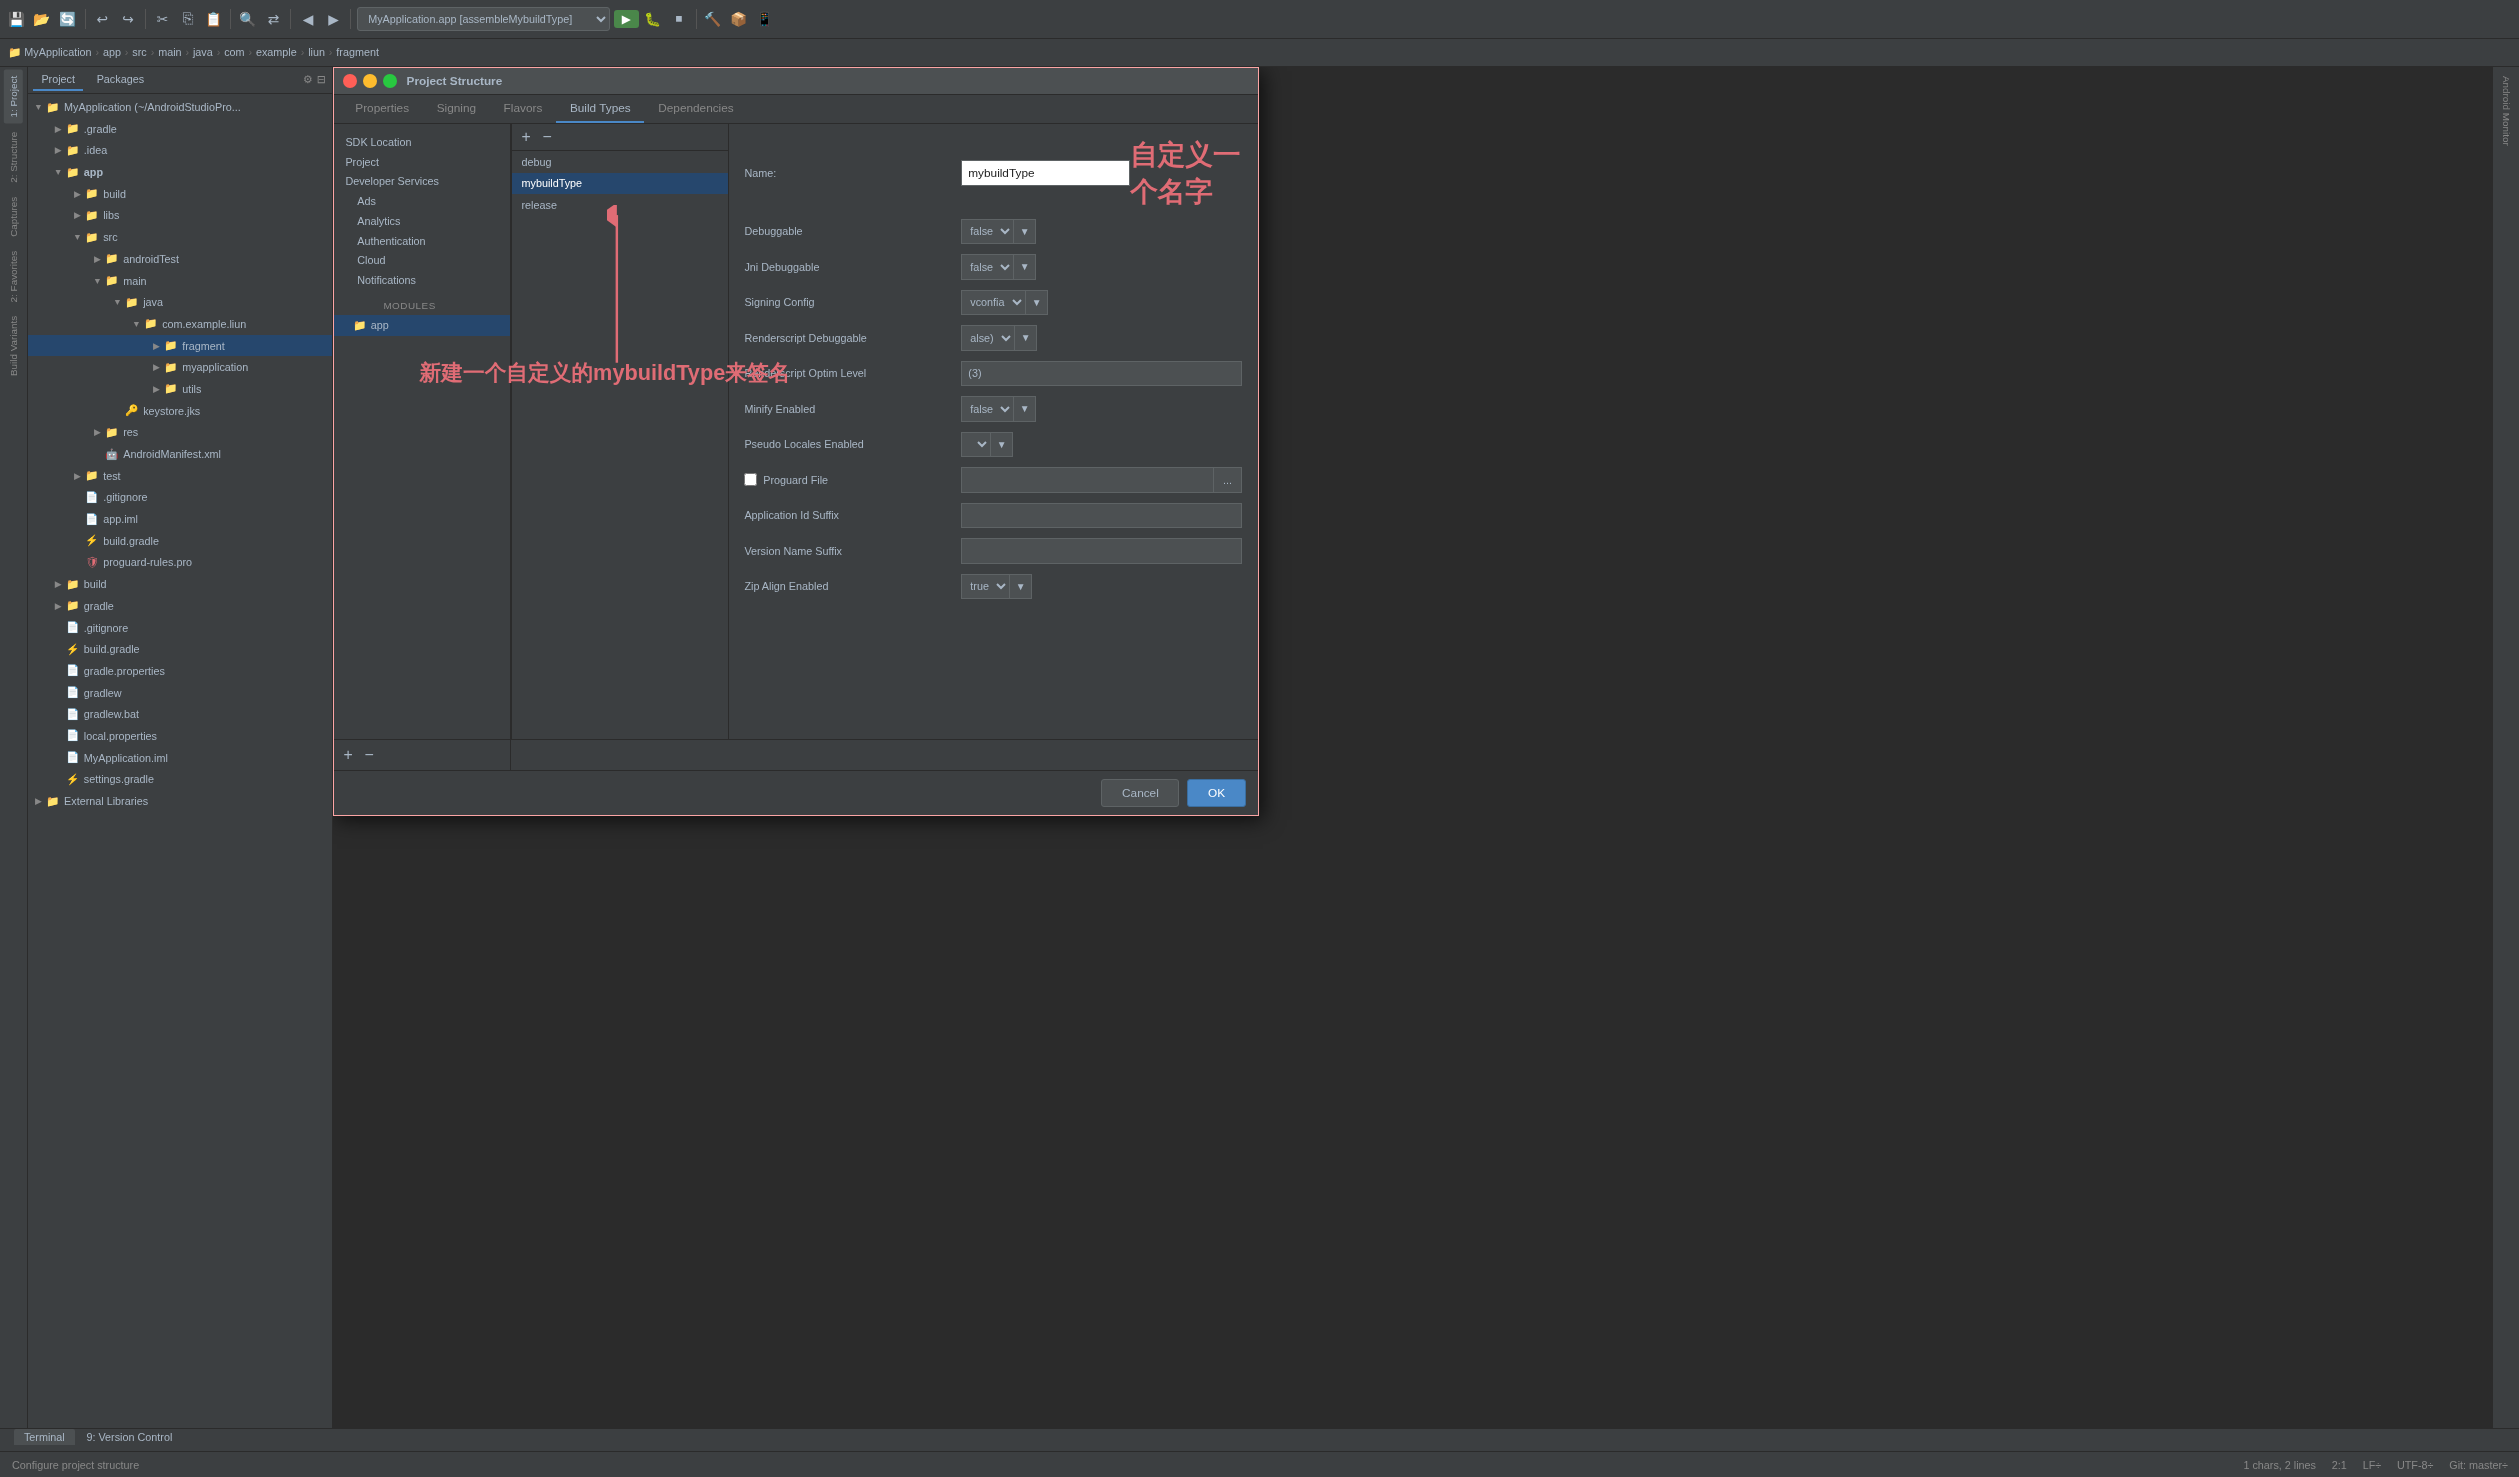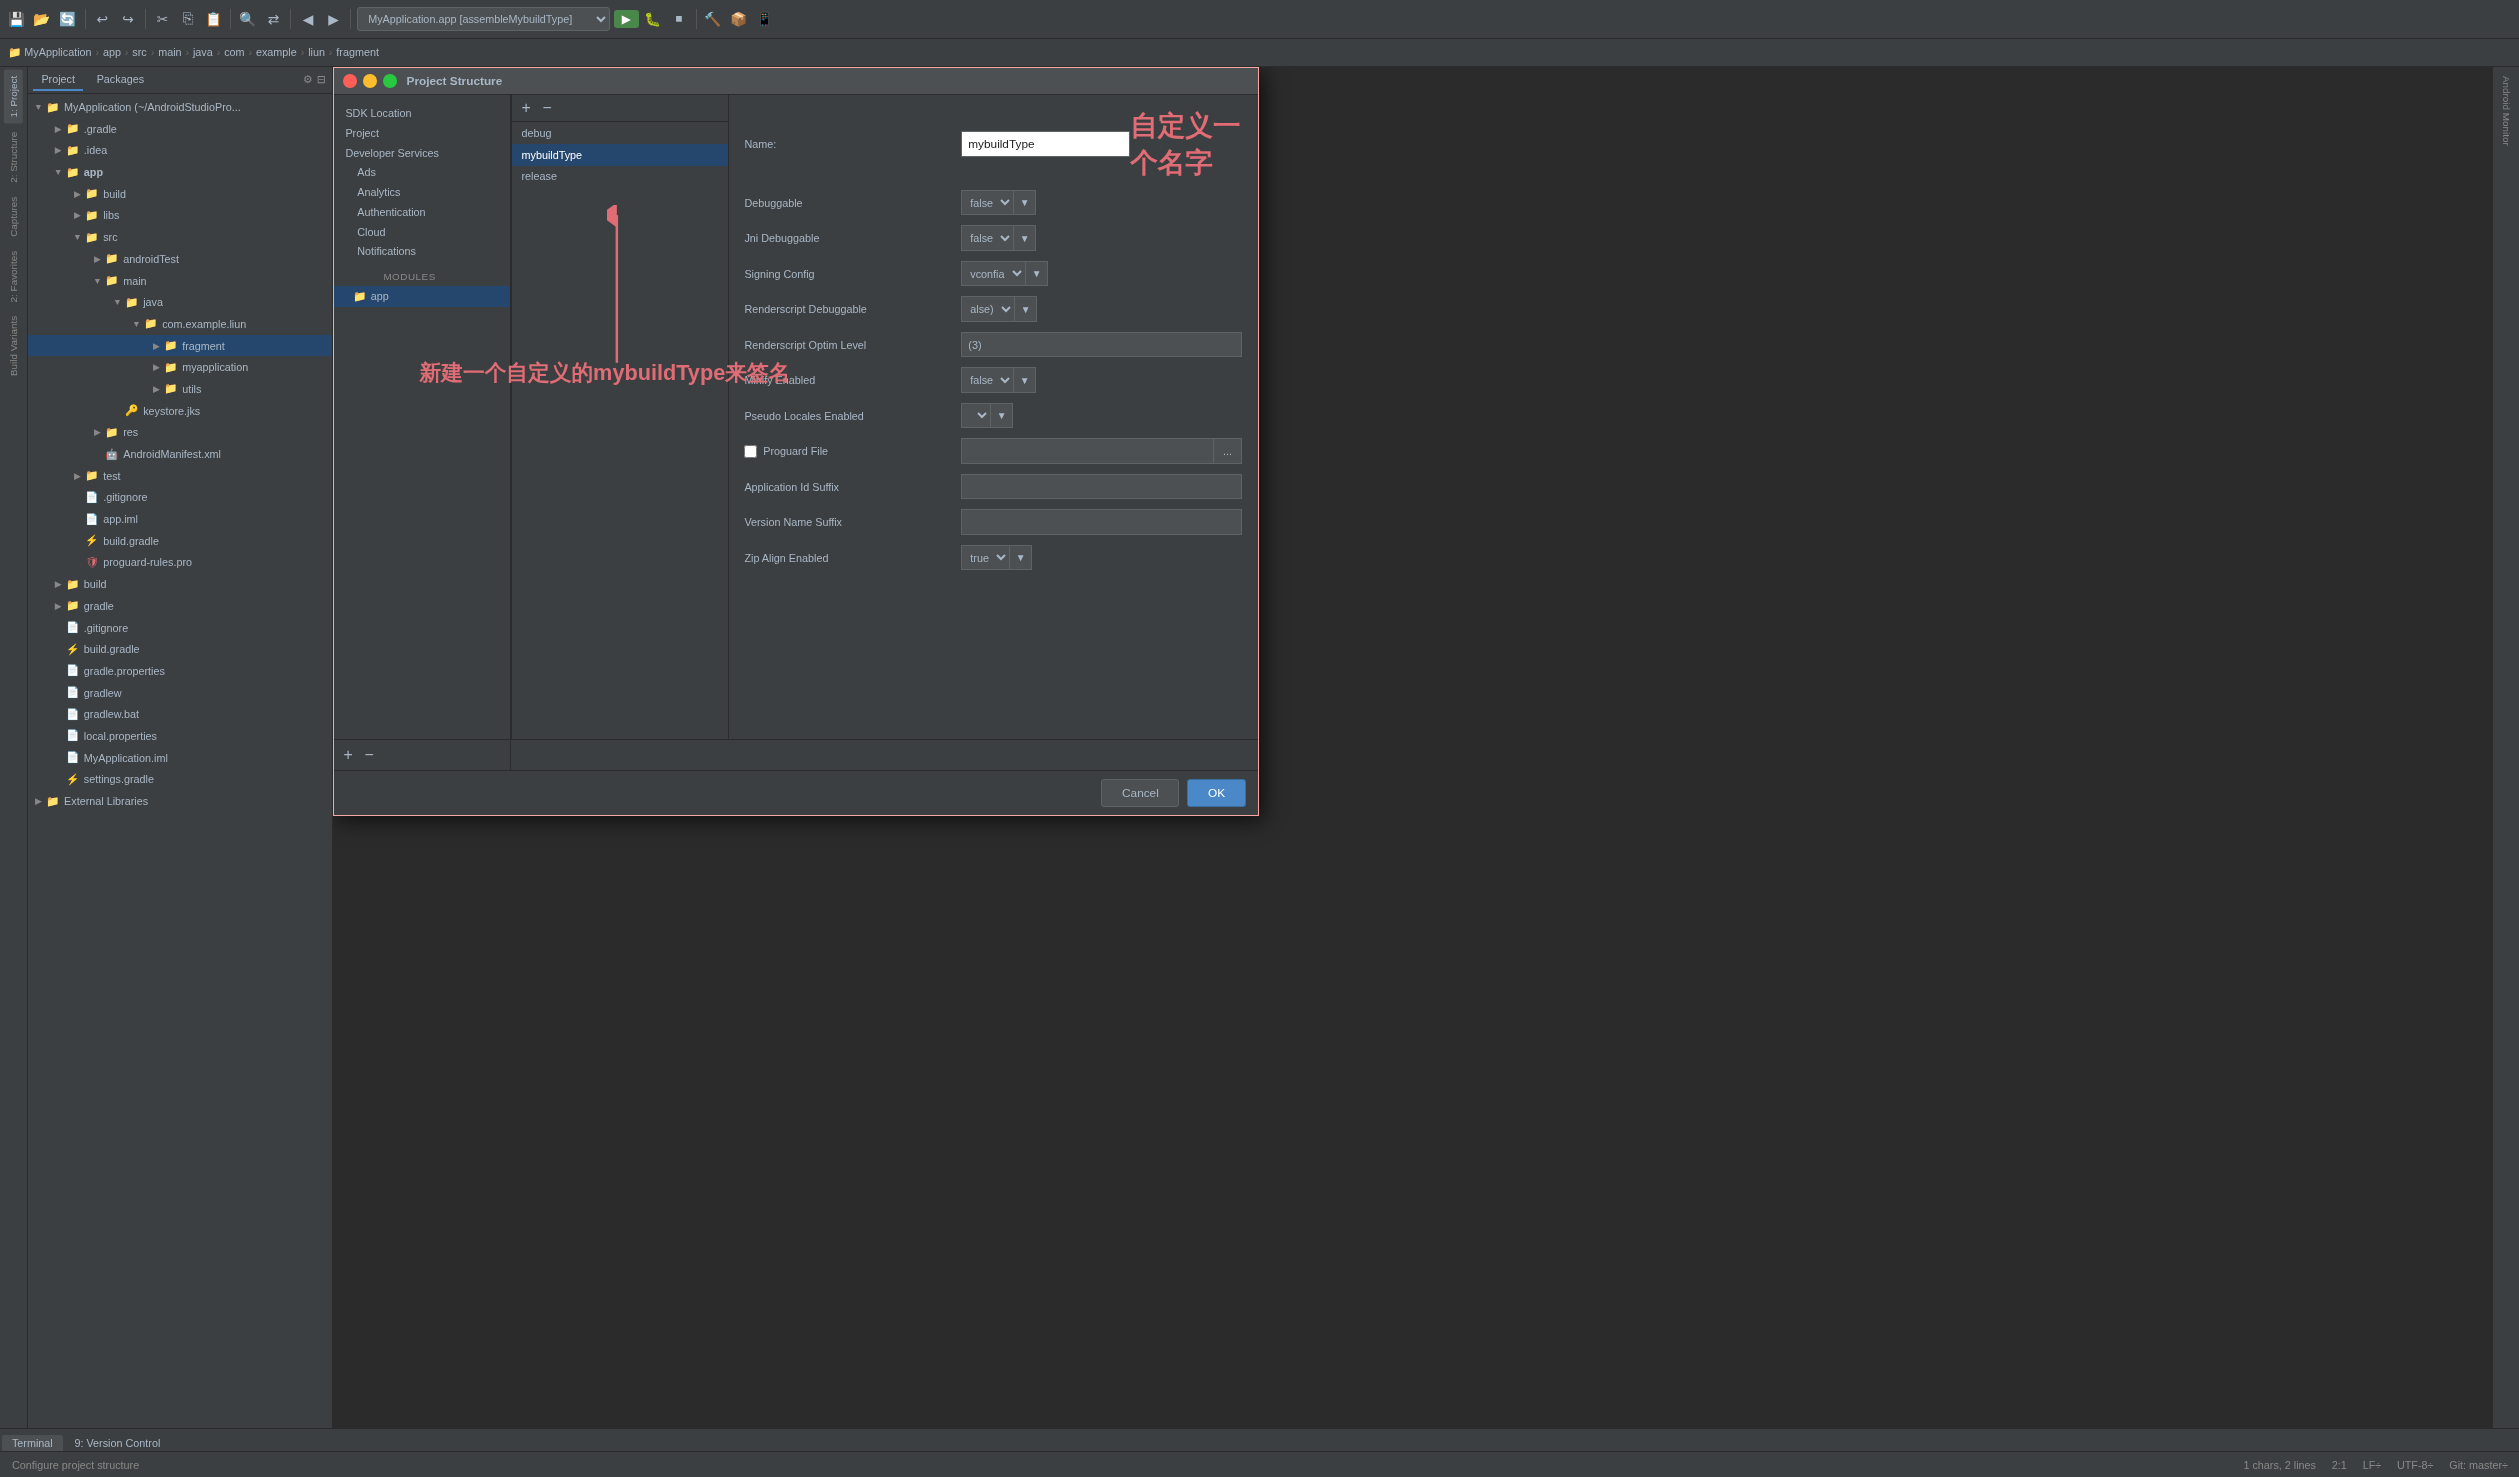--- a/index.html
+++ b/index.html
@@ -685,20 +685,27 @@
 
       <div class="dialog-titlebar">
         <div class="dialog-traffic-lights">
           <div class="traffic-light tl-red"></div>
           <div class="traffic-light tl-yellow"></div>
           <div class="traffic-light tl-green"></div>
         </div>
         <span>Project Structure</span>
       </div>
 
+      <div class="dialog-tabs">
+        <div class="dialog-tab">Properties</div>
+        <div class="dialog-tab">Signing</div>
+        <div class="dialog-tab">Flavors</div>
+        <div class="dialog-tab active">Build Types</div>
+        <div class="dialog-tab">Dependencies</div>
+      </div>
 
       <div class="dialog-body" style="flex:1; min-height:0;">
 
         <div class="dialog-sidebar">
           <div class="sidebar-category">SDK Location</div>
           <div class="sidebar-category">Project</div>
           <div class="sidebar-category">Developer Services</div>
           <div class="sidebar-category" style="padding-left:23.6px;">Ads</div>
           <div class="sidebar-category" style="padding-left:23.6px;">Analytics</div>
           <div class="sidebar-category" style="padding-left:23.6px;">Authentication</div>
@@ -872,17 +879,17 @@
 
 <div class="status-bar">
   <span>Configure project structure</span>
   <span style="margin-left:auto;">1 chars, 2 lines</span>
   <span>2:1</span>
   <span>LF÷</span>
   <span>UTF-8÷</span>
   <span>Git: master÷</span>
 </div>
 
-<div style="position:fixed; bottom:25.6px; left:0; width:2520px; height:23.6px; background:#3c3f41; border-top:1px solid #2b2b2b; display:flex; align-items:flex-end; padding:0 2px; gap:2px;">
+<div style="position:fixed; bottom:25.6px; left:0; width:2520px; height:23.6px; background:#3c3f41; border-top:1px solid #2b2b2b; display:flex; align-items:flex-start; padding:0 14px; gap:2px;">
   <div style="padding:2px 9.9px; font-size:10.8px; cursor:pointer; color:#a9b7c6; background:#4c5052; border-radius:2px 2px 0 0;">Terminal</div>
   <div style="padding:2px 9.9px; font-size:10.8px; cursor:pointer; color:#a9b7c6;">9: Version Control</div>
 </div>
 
 
 </body></html>

